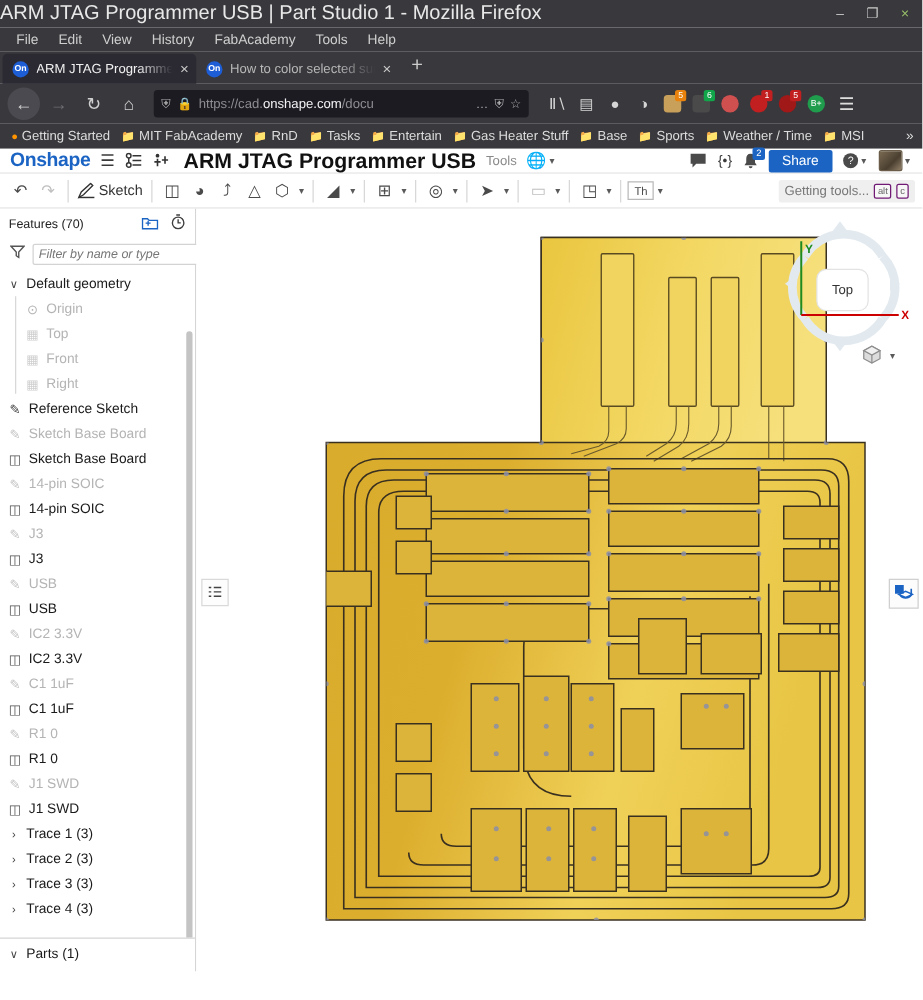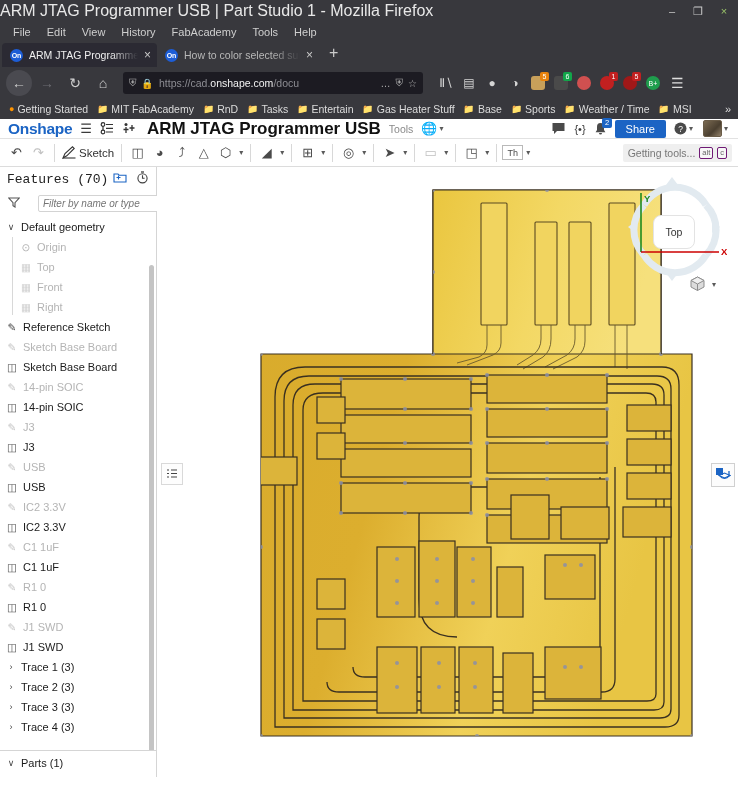--- a/index.html
+++ b/index.html
@@ -150,27 +150,27 @@
 
   .os-body { display: flex; height: 610px; background: #fff; }
 
   
   .ft-panel {
     width: 157px; border-right: 1px solid #d5d5d5; display: flex;
     flex-direction: column; background: #fff; position: relative;
   }
   .ft-head {
     height: 24px; display: flex; align-items: center; padding: 0 7px;
-    font-size: 13px; color: #222; font-family: Liberation Mono, monospace;
+    font-size: 10px; color: #222;
   }
   .ft-head-icons { margin-left: auto; display: flex; gap: 9px; align-items:center;}
   .ft-head-icons .hi { font-size: 12px; color: #3e3e3e; }
   .ft-head-icons .hi.blue { color: #1b64c4; }
   .ft-filter {
-    height: 24px; display: flex; align-items: center; gap: 18px; padding: 0 7px 0 8px; justify-content: space-between;
+    height: 24px; display: flex; align-items: center; gap: 6px; padding: 0 7px 0 8px; justify-content: space-between;
   }
   .ft-filter .funnel { color: #555; font-size: 11px; }
   .ft-filter input {
     flex: 1; height: 17px; border: 1px solid #d3d3d3; border-radius: 2px;
     font-size: 10px; font-style: italic; color: #9a9a9a; padding: 0 4px;
     font-family: "Liberation Sans", sans-serif; background: #fff;
   }
   .ft-list { flex: 1; overflow: hidden; position: relative; padding-top: 2px;}
   .ft-row {
     height: 20px; display: flex; align-items: center; gap: 5px;

